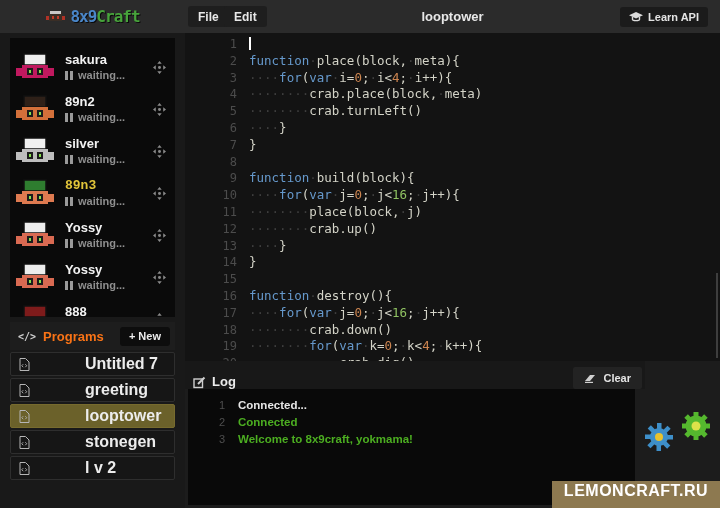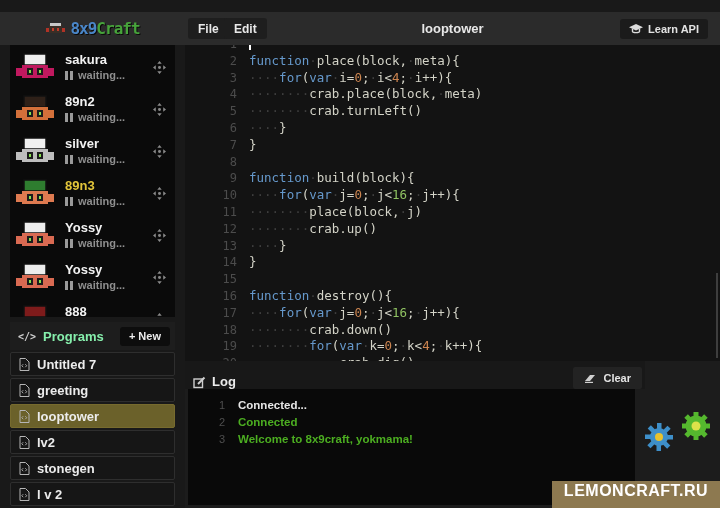--- a/index.html
+++ b/index.html
@@ -3,50 +3,50 @@
 <meta charset="utf-8">
 <style>
   * { margin:0; padding:0; box-sizing:border-box; }
   html,body { background:#000; }
   .app {
     position:relative; width:720px; height:508px; overflow:hidden;
     background:#191919; font-family:"Liberation Sans", sans-serif;
     -webkit-font-smoothing:antialiased;
   }
   
-  .topbar { position:absolute; left:0; top:12px; width:720px; height:33px; background:#2b2b2b; z-index:5; }
+  .topbar { position:absolute; left:0; top:0; width:720px; height:33px; background:#2b2b2b; z-index:5; }
   .logo { position:absolute; left:0; top:0; width:185px; height:33px; display:flex; align-items:center; justify-content:center; gap:4px; }
   .logo-text { font-family:"DejaVu Sans Mono", monospace; font-weight:bold; font-size:16px; letter-spacing:-1px; text-shadow:1px 1px 0 #0a0a0a; }
   .logo-blue { color:var(--logo-blue,#4a86c8); }
   .logo-green { color:var(--logo-green,#47a43b); }
   .menu-btn { position:absolute; top:6px; height:21px; padding:0 10px; background:#1e1e1e; border:none; border-radius:3px; color:#e8e8e8; font-weight:bold; font-size:12px; font-family:inherit; }
   .menu-file { left:188px; } .menu-edit { left:224px; }
   .doc-title { position:absolute; left:185px; right:0; top:0; height:33px; line-height:33px; text-align:center; color:#e8e8e8; font-weight:bold; font-size:13px; }
   .learn-btn { position:absolute; right:12px; top:7px; height:20px; padding:0 9px; background:#1b1b1b; border:none; border-radius:3px; color:#e3e3e3; font-weight:bold; font-size:11px; font-family:inherit; display:flex; align-items:center; gap:5px; }
   
   .sidebar { position:absolute; left:0; top:33px; width:185px; bottom:0; background:#191919; padding:5px 10px 4px 10px; }
   .player-list { background:#0a0a0a; height:279px; overflow:hidden; }
   .player-row { height:42px; display:flex; align-items:center; padding:16px 8px 0 6px; }
   .p-icon { width:38px; height:28px; margin-right:11px; flex:none; }
   .p-text { flex:1; min-width:0; }
   .p-name { color:#f2f2f2; font-weight:bold; font-size:13px; line-height:14px; }
-  .p-name.sel { color:var(--player-selected-yellow,#e2c53a); }
+  .p-name.sel { color:var(--player-selected-yellow,#e2c53a);font-family:Liberation Mono, monospace; }
   .p-status { display:flex; align-items:center; gap:5px; margin-top:2px; }
   .pause { display:inline-block; width:8px; height:9px; border-left:3px solid #9a9a9a; border-right:3px solid #9a9a9a; }
   .st-label { color:#8f8f8f; font-weight:bold; font-size:11px; }
   .p-move { width:14px; flex:none; display:flex; }
   
   .programs-header { margin-top:5px; height:28px; background:#1d1d1d; display:flex; align-items:center; padding:0 5px 0 8px; }
   .ph-icon { color:#cfcfcf; font-family:"DejaVu Sans Mono",monospace; font-size:10px; font-weight:bold; margin-right:7px; }
-  .ph-label { flex:1; color:#86efac; font-weight:bold; font-size:13px; }
+  .ph-label { flex:1; color:#f97316; font-weight:bold; font-size:13px; }
   .new-btn { height:19px; padding:0 9px; background:#0d0d0d; border:none; border-radius:3px; color:#ededed; font-weight:bold; font-size:11px; font-family:inherit; }
   .program-list { margin-top:2px; }
   .program-item { height:24px; margin-bottom:2px; background:#161616; border:1px solid #2e2e2e; border-radius:2px; display:flex; align-items:center; gap:7px; padding:0 8px; }
   .program-item.active { background:var(--accent-selected-program,#6b612a); border-color:#776b2e; }
-  .program-label { color:#ececec; font-weight:bold; font-size:13px; }
+  .program-label { color:#ececec; font-weight:bold; font-size:16px;margin-left:48px; }
   
   .main { position:absolute; left:185px; top:33px; right:0; bottom:0; background:#1c1c1c; }
   .editor { position:absolute; left:0; top:0; right:0; height:328px; background:#131313; overflow:hidden; padding-top:3px; }
   .code-line { display:flex; height:16.8px; line-height:16.8px; font-family:"DejaVu Sans Mono", monospace; font-size:12.5px; white-space:pre; }
   .ln { width:52px; flex:none; text-align:right; color:#4c4c4c; font-size:12px; }
   .code { margin-left:12px; color:#d4d4c8; }
   .t-kw { color:var(--keyword-blue,#6699cc); }
   .t-no { color:var(--number-orange,#cc8550); }
   .t-ng { color:var(--number-green,#8fc162); }
   .ws { color:#3e3e3e; }
@@ -302,29 +302,20 @@
           <span class="program-label">greeting</span>
         </div>
         <div class="program-item active">
           <span class="pr-icon" style="display: flex;">
             <svg width="11" height="13" viewBox="0 0 11 13">
               <path d="M1 .5h5.5L10 4v8.5H1z" fill="none" stroke="#b5b5b5"></path>
               <path d="M4.2 6.2L2.8 7.7l1.4 1.5M6.3 6.2l1.4 1.5-1.4 1.5" fill="none" stroke="#b5b5b5" stroke-width=".9"></path>
             </svg>
           </span>
           <span class="program-label">looptower</span>
-        </div>
-        <div class="program-item">
-          <span class="pr-icon" style="display: flex;">
-            <svg width="11" height="13" viewBox="0 0 11 13">
-              <path d="M1 .5h5.5L10 4v8.5H1z" fill="none" stroke="#b5b5b5"></path>
-              <path d="M4.2 6.2L2.8 7.7l1.4 1.5M6.3 6.2l1.4 1.5-1.4 1.5" fill="none" stroke="#b5b5b5" stroke-width=".9"></path>
-            </svg>
-          </span>
-          <span class="program-label">lv2</span>
         </div>
         <div class="program-item">
           <span class="pr-icon" style="display: flex;">
             <svg width="11" height="13" viewBox="0 0 11 13">
               <path d="M1 .5h5.5L10 4v8.5H1z" fill="none" stroke="#b5b5b5"></path>
               <path d="M4.2 6.2L2.8 7.7l1.4 1.5M6.3 6.2l1.4 1.5-1.4 1.5" fill="none" stroke="#b5b5b5" stroke-width=".9"></path>
             </svg>
           </span>
           <span class="program-label">stonegen</span>
         </div>

